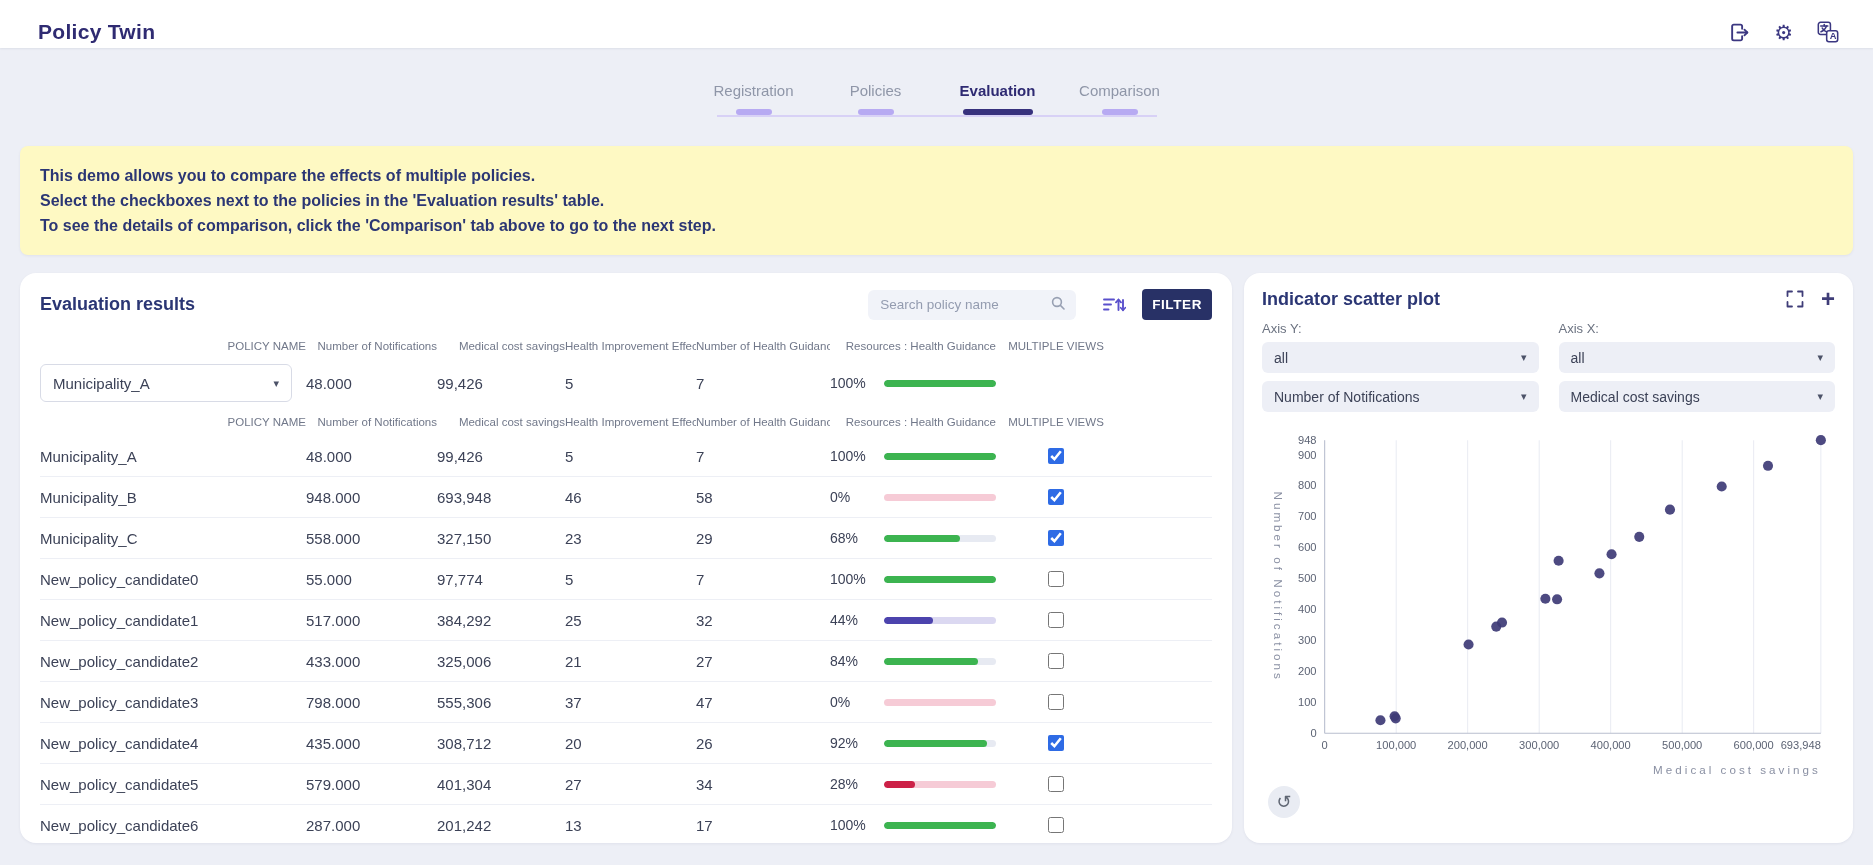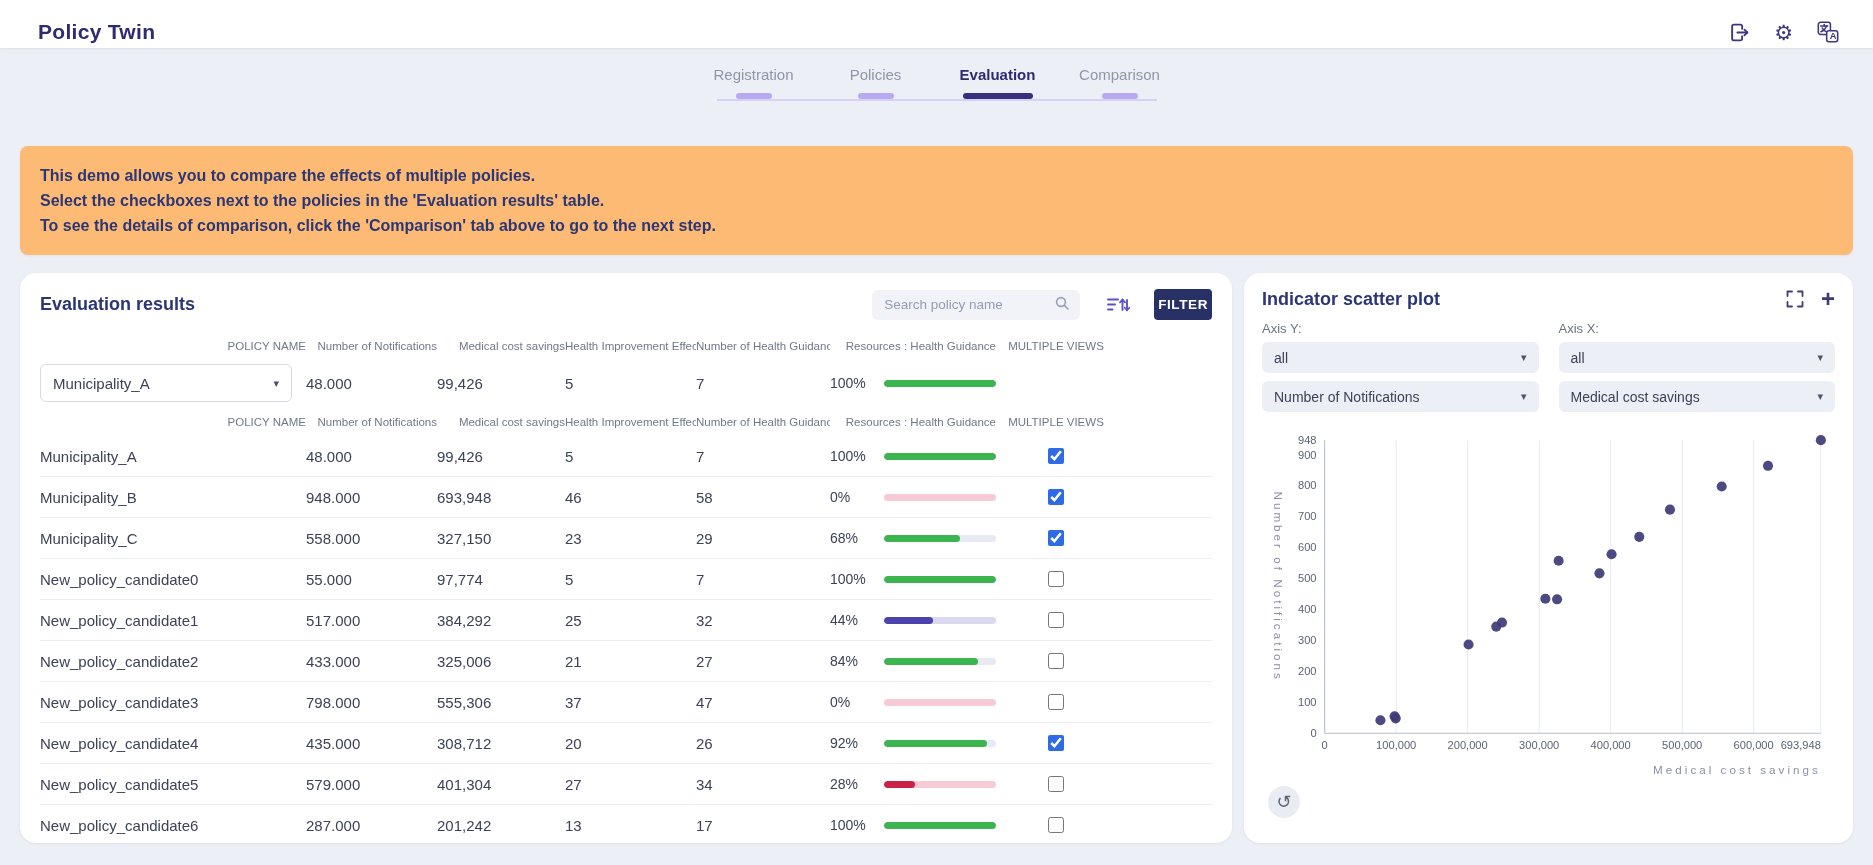--- a/index.html
+++ b/index.html
@@ -18,46 +18,46 @@
   }
   .app-title { font-size:21px; font-weight:bold; color:#2f2b72; letter-spacing:.3px; }
   .top-icons { margin-left:auto; display:flex; align-items:center; gap:24px; color:#3b3781; }
   .icon-btn { background:none; border:0; padding:0; cursor:pointer; color:#3b3781;
               display:flex; align-items:center; justify-content:center; height:24px; }
   .icon-btn svg { display:block; }
   .gear-glyph { font-size:21px; line-height:1; }
   
   .page-head { position:relative; padding:26px 20px 0; height:80px; }
   h1.page-title { margin:0; font-size:22px; font-weight:600; color:#5f7092; letter-spacing:7px; }
-  .stepper { position:absolute; left:50%; top:18px; transform:translateX(-50%); display:flex; }
+  .stepper { position:absolute; left:50%; top:34px; transform:translateX(-50%); display:flex; }
   .stepper::before { content:""; position:absolute; left:24px; right:24px; top:33px; height:2px; background:#d8d1f6; }
   .step { width:122px; text-align:center; cursor:pointer; position:relative; }
   .slabel { font-size:15px; color:#8f96a8; }
   .sbar { position:relative; width:36px; height:6px; border-radius:3px; background:#b7aaf2; margin:10px auto 0; }
   .step.active .slabel { color:#2e2a72; font-weight:bold; }
   .step.active .sbar { width:70px; background:#37317d; }
   
-  .info-card { margin:18px 20px; background:#fdba74; border-radius:8px; padding:17px 20px;
+  .info-card { margin:18px 20px; background:#fef9c3; border-radius:8px; padding:17px 20px;
                box-shadow:0 1px 3px rgba(16,24,64,.06); }
   .info-card p { margin:0; color:#2b3674; font-weight:bold; font-size:16px; line-height:25px; }
   
   .main { display:flex; gap:12px; padding:0 20px; height:570px; }
   .card { background:#fff; border-radius:16px; box-shadow:0 1px 3px rgba(16,24,64,.06); overflow:hidden; }
   .eval-card { width:1212px; padding:16px 20px 0; }
   .scatter-card { flex:1; padding:14px 18px; display:flex; flex-direction:column; }
   h2.sec-title { margin:0; font-size:18px; font-weight:bold; color:#2b3674; }
   
   .eval-head { display:flex; align-items:center; height:31px; }
   .search { margin-left:auto; width:208px; height:30px; background:#f1f3f9; border-radius:6px;
             display:flex; align-items:center; padding:0 10px; gap:6px; }
   .search input { flex:1; border:0; background:transparent; outline:none; font-size:13.5px;
                   color:#3c4257; font-family:inherit; min-width:0; }
   .search input::placeholder { color:#949cb0; }
   .sort-btn { margin-left:26px; }
-  .filter-btn { margin-left:24px; height:31px; padding:0 4px; background:#283166; color:#fff;
+  .filter-btn { margin-left:16px; height:31px; padding:0 10px; background:#283166; color:#fff;
                 border:0; border-radius:4px; font-size:13.5px; font-weight:bold; letter-spacing:.6px;
                 cursor:pointer; font-family:inherit; }
   
   .grid7 { display:grid; grid-template-columns:266px 131px 128px 131px 134px 166px 120px; align-items:center; }
   .thead { height:28px; }
   .thead.first { margin-top:12px; }
   .thead.second { margin-top:2px; }
   .th { font-size:11.5px; color:#71788a; font-weight:normal; white-space:nowrap; overflow:hidden;text-align:right; }
   .th.views { text-align:center; }
   .pinned { height:46px; }

